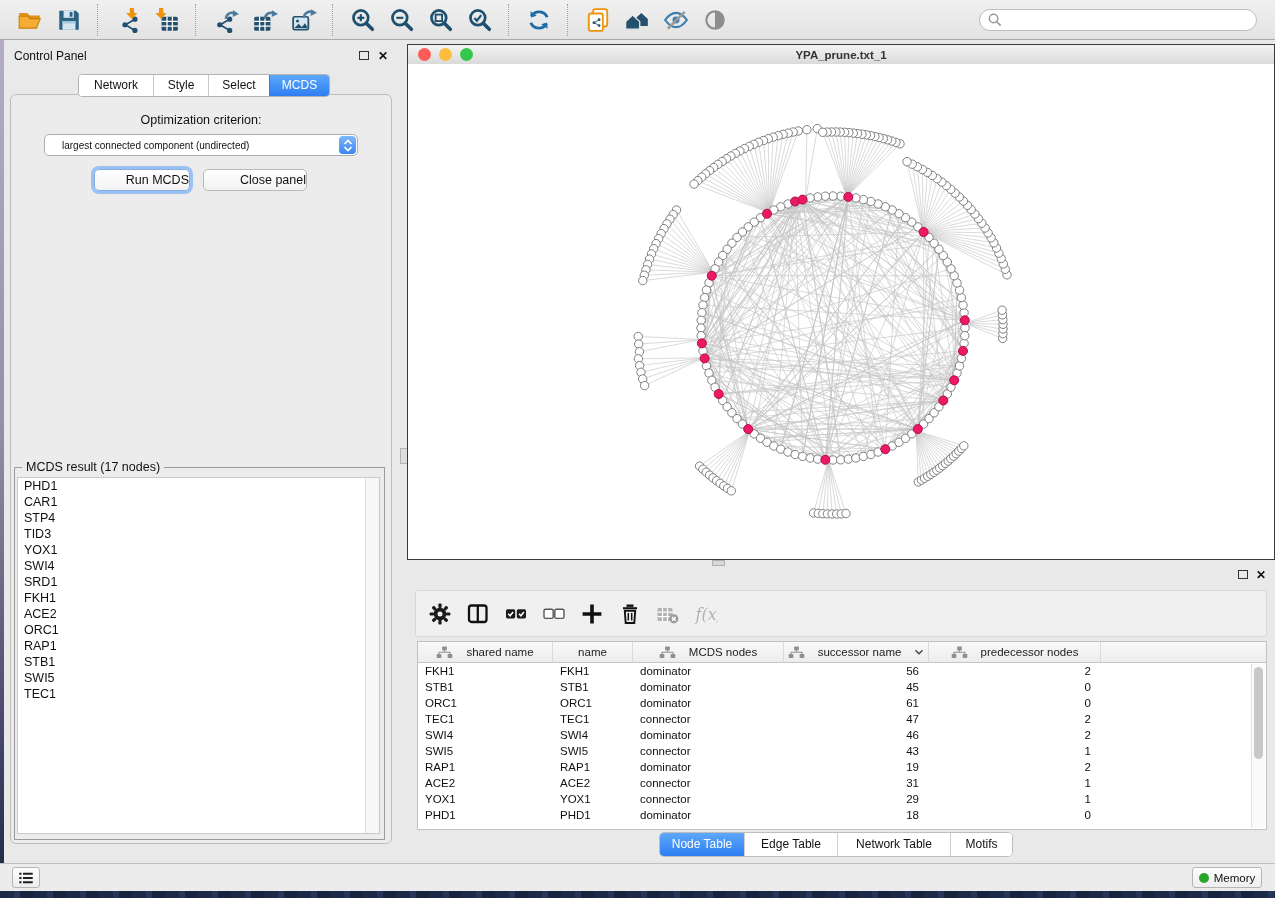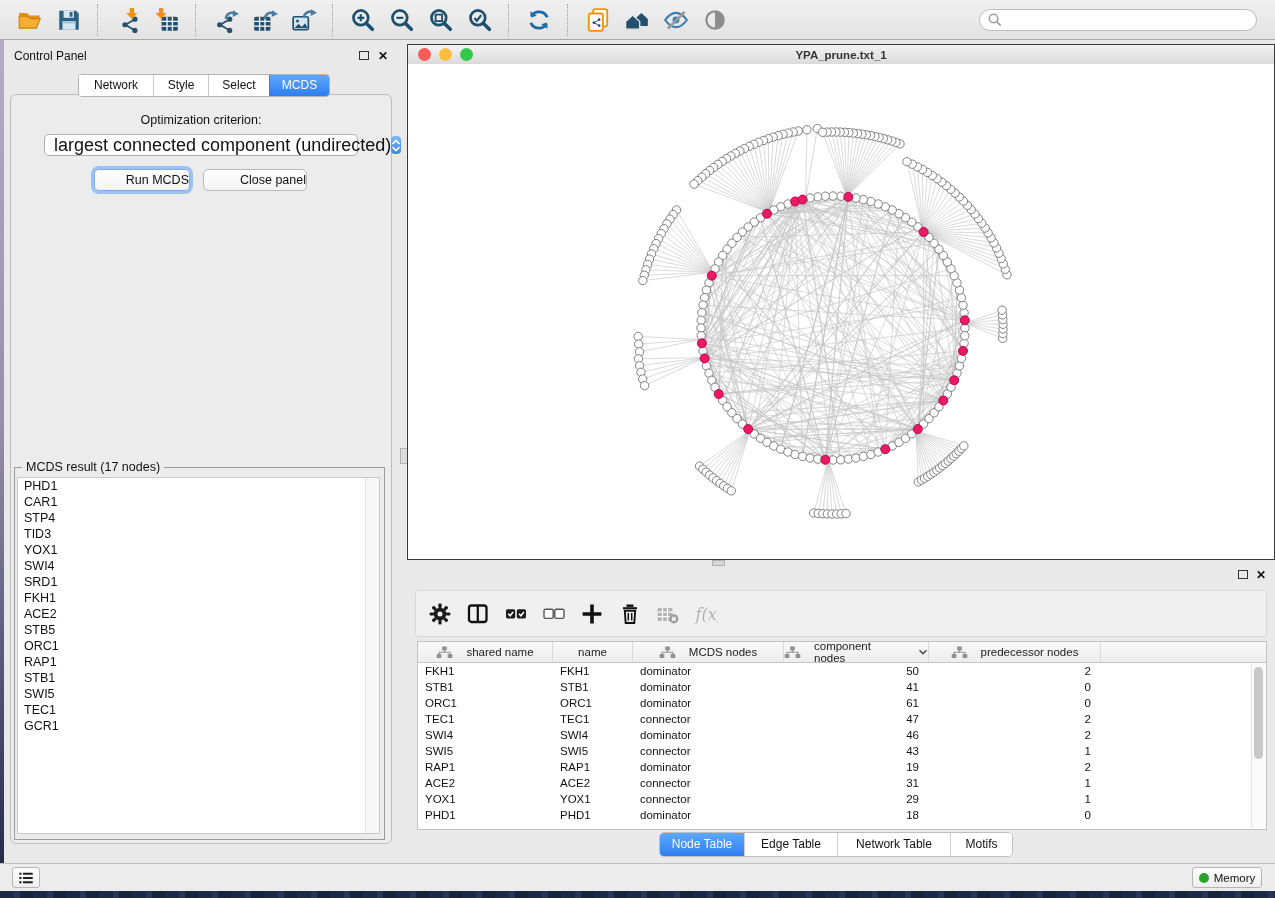--- a/index.html
+++ b/index.html
@@ -24,21 +24,21 @@
   .cp-box{position:absolute;left:10px;top:94px;width:382px;height:750px;background:#ececec;
           border:1px solid #bdbdbd;border-radius:6px;box-sizing:border-box;}
   .cp-tabs{position:absolute;left:78px;top:74px;height:21px;display:flex;border:1px solid #b3b3b3;
            border-radius:4px;overflow:hidden;background:#fff;z-index:3;}
   .cp-tab{font-size:12px;line-height:21px;text-align:center;background:#fff;border-left:1px solid #c9c9c9;cursor:default;}
   .cp-tab:first-child{border-left:none;}
   .cp-tab.active{background:linear-gradient(#5ea8fb,#2e7ef2);color:#fff;border-left-color:#2e7ef2;}
   .opt-label{position:absolute;left:10px;top:113px;width:382px;text-align:center;font-size:12.5px;}
   .dd{position:absolute;left:44px;top:134px;width:314px;height:22px;background:#fff;border:1px solid #aeaeae;
       border-radius:5px;display:flex;align-items:center;box-sizing:border-box;}
-  .dd-text{flex:1;padding-left:9px;font-size:18px;white-space:nowrap;}
+  .dd-text{flex:1;padding-left:17px;font-size:10px;white-space:nowrap;}
   .dd-step{width:17px;height:18px;margin-right:1px;border-radius:4px;
            background:linear-gradient(#7db9fc,#3b86f4);display:flex;align-items:center;justify-content:center;}
   .btn{position:absolute;height:22px;background:linear-gradient(#ffffff,#f2f2f2);border:1px solid #b9b9b9;
        border-radius:5px;font-size:12.5px;text-align:right;line-height:20px;box-sizing:border-box;}
   .btn.focused{box-shadow:0 0 0 3px rgba(100,165,250,.6);border-color:#85aede;}
   .grp-legend{position:absolute;left:22px;top:460px;background:#ececec;padding:0 4px;font-size:12.5px;z-index:2;}
   .grp{position:absolute;left:14px;top:467px;width:369px;height:371px;border:1px solid #9a9a9a;}
   .mcds-list{position:absolute;left:17px;top:477px;width:363px;height:357px;background:#fff;
              border:1px solid #c9c9c9;box-sizing:border-box;font-size:12.5px;overflow:hidden;}
   .mcds-item{line-height:16px;padding-left:6px;}
@@ -320,27 +320,25 @@
     <div class="mcds-scroll"></div>
   <div class="mcds-item">PHD1</div>
       <div class="mcds-item">CAR1</div>
       <div class="mcds-item">STP4</div>
       <div class="mcds-item">TID3</div>
       <div class="mcds-item">YOX1</div>
       <div class="mcds-item">SWI4</div>
       <div class="mcds-item">SRD1</div>
       <div class="mcds-item">FKH1</div>
       <div class="mcds-item">ACE2</div>
-      <div class="mcds-item">STB5</div>
       <div class="mcds-item">ORC1</div>
       <div class="mcds-item">RAP1</div>
       <div class="mcds-item">STB1</div>
       <div class="mcds-item">SWI5</div>
       <div class="mcds-item">TEC1</div>
-      <div class="mcds-item">GCR1</div>
     </div>
 
   <div class="vsplit-handle"></div>
 
   <div class="net-win">
     <div class="net-title">
       <span class="lights">
         <span class="light" id="light-red" style="background: rgb(252, 91, 87);"></span>
         <span class="light" id="light-yellow" style="background: rgb(253, 190, 63);"></span>
         <span class="light" id="light-green" style="background: rgb(52, 200, 74);"></span>
@@ -724,21 +722,21 @@
           <span style="display:flex">
             <svg width="17" height="13" viewBox="0 0 19 15">
               <g fill="#8f8f8f">
                 <path d="M9.5 5v2.3M3.2 9.3V7.1h12.6v2.2" stroke="#8f8f8f" stroke-width="1.2" fill="none"></path>
                 <rect x="6.8" y="0.5" width="5.4" height="4.6" rx="0.8"></rect>
                 <rect x="0.5" y="9.3" width="5.4" height="4.6" rx="0.8"></rect>
                 <rect x="13.1" y="9.3" width="5.4" height="4.6" rx="0.8"></rect>
               </g>
             </svg>
           </span>
-          <span>component nodes</span>
+          <span>successor name</span>
           <span style="display:flex">
             <svg width="10" height="7" viewBox="0 0 10 8">
               <path d="M1 1.5l4 4 4-4" stroke="#444" stroke-width="1.6" fill="none"></path>
             </svg>
           </span>
         </div>
         <div class="th" style="width: 172px;">
           <span style="display:flex">
             <svg width="17" height="13" viewBox="0 0 19 15">
               <g fill="#8f8f8f">
@@ -751,28 +749,28 @@
           </span>
           <span>predecessor nodes</span>
         </div>
         <div class="th filler"></div>
       </div>
     <div id="tp-body">
         <div class="tr">
           <div class="td" style="width: 135px;">FKH1</div>
           <div class="td" style="width: 80px;">FKH1</div>
           <div class="td" style="width: 151px;">dominator</div>
-          <div class="td num" style="width: 145px;">50</div>
+          <div class="td num" style="width: 145px;">56</div>
           <div class="td num" style="width: 172px;">2</div>
         </div>
         <div class="tr">
           <div class="td" style="width: 135px;">STB1</div>
           <div class="td" style="width: 80px;">STB1</div>
           <div class="td" style="width: 151px;">dominator</div>
-          <div class="td num" style="width: 145px;">41</div>
+          <div class="td num" style="width: 145px;">45</div>
           <div class="td num" style="width: 172px;">0</div>
         </div>
         <div class="tr">
           <div class="td" style="width: 135px;">ORC1</div>
           <div class="td" style="width: 80px;">ORC1</div>
           <div class="td" style="width: 151px;">dominator</div>
           <div class="td num" style="width: 145px;">61</div>
           <div class="td num" style="width: 172px;">0</div>
         </div>
         <div class="tr">

